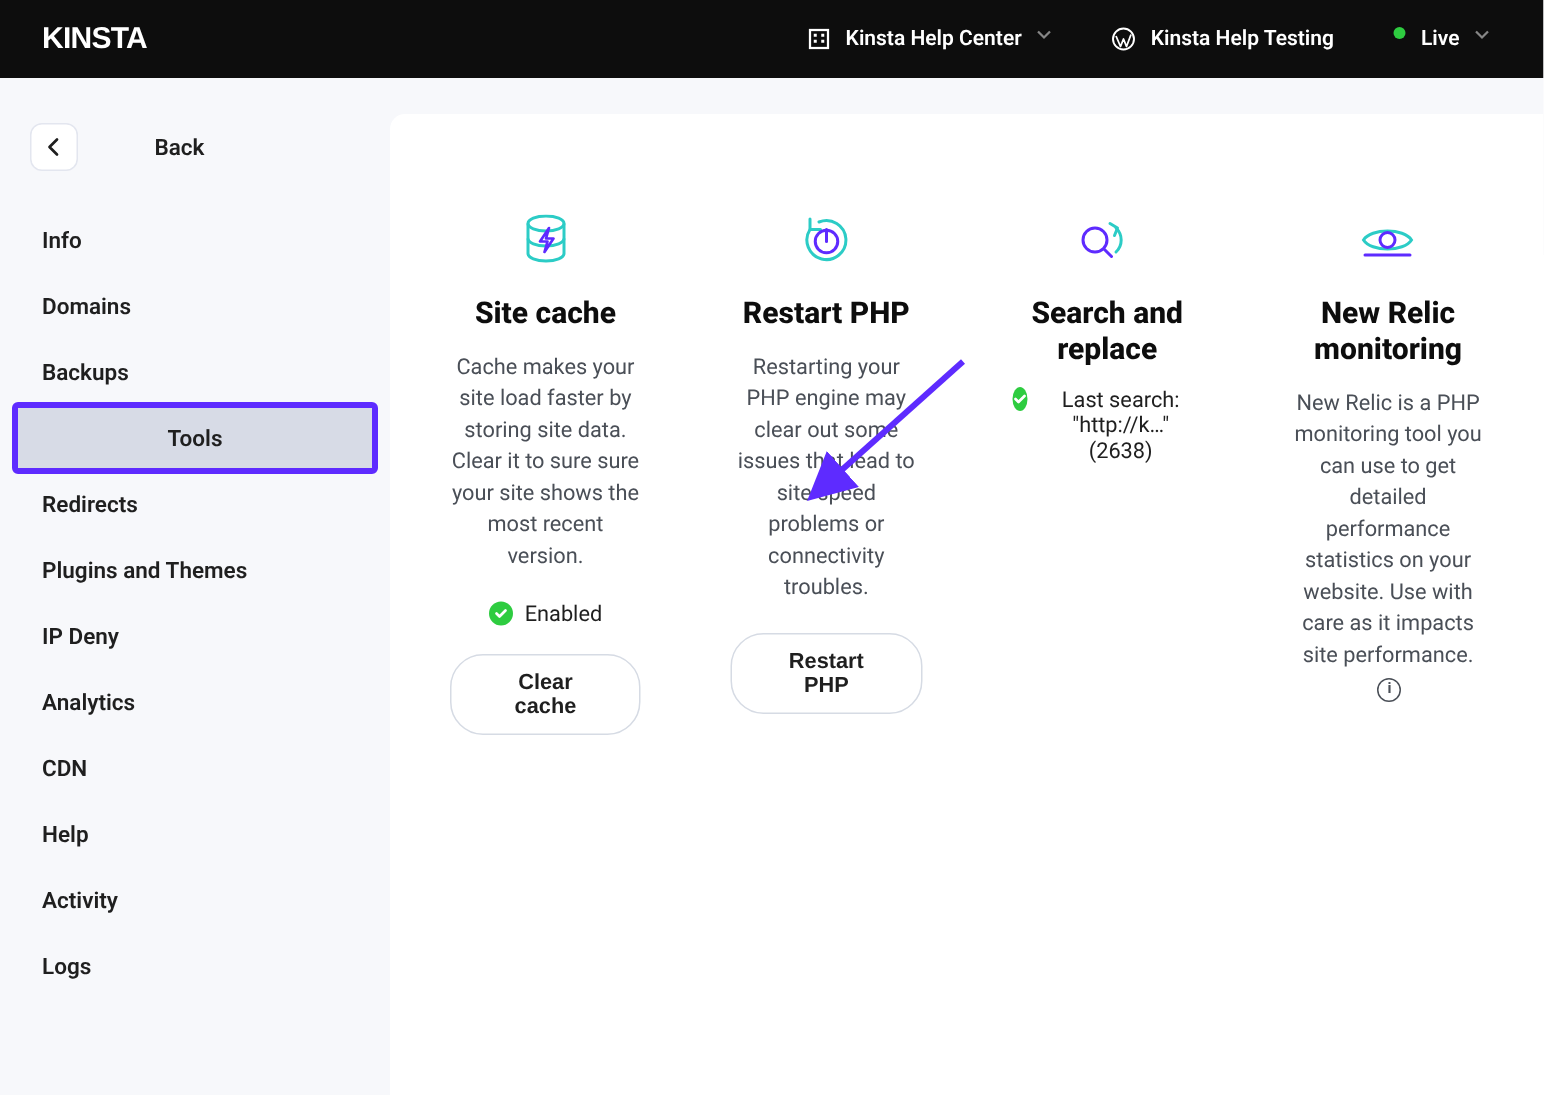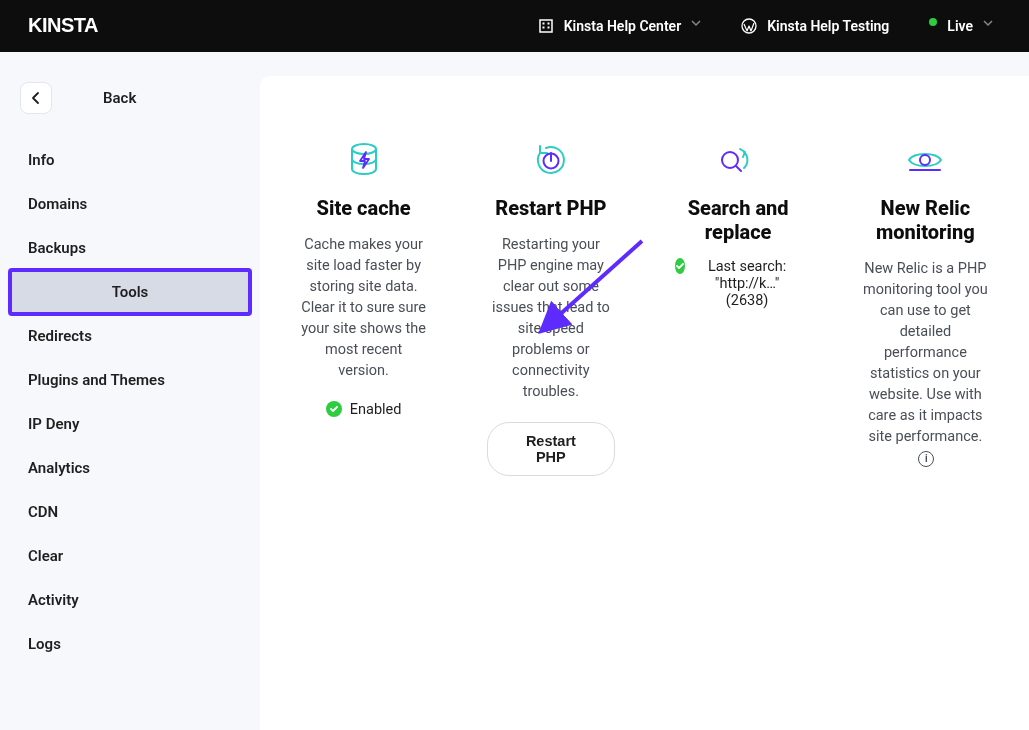--- a/index.html
+++ b/index.html
@@ -205,21 +205,21 @@
     <ul class="nav">
       <li><span>Info</span></li>
       <li><span>Domains</span></li>
       <li><span>Backups</span></li>
       <li class="active"><span>Tools</span></li>
       <li><span>Redirects</span></li>
       <li><span>Plugins and Themes</span></li>
       <li><span>IP Deny</span></li>
       <li><span>Analytics</span></li>
       <li><span>CDN</span></li>
-      <li><span>Clear</span></li>
+      <li><span>Help</span></li>
       <li><span>Activity</span></li>
       <li><span>Logs</span></li>
     </ul>
   </aside>
 
   <main class="main">
 
     <svg class="annot-arrow" style="left:272px; top:160px;" width="120" height="100" viewBox="0 0 120 100">
       <defs>
         <marker id="ah" markerWidth="8" markerHeight="8" refX="5" refY="4" orient="auto">
@@ -244,20 +244,23 @@
         <p>Cache makes your site load faster by storing site data. Clear it to sure sure your site shows the most recent version.</p>
         <div class="status-line">
           <span class="check-badge">
             <svg width="10" height="10" viewBox="0 0 10 10">
                 <path d="M2 5l2 2 4-4" fill="none" stroke="#fff" stroke-width="1.8" stroke-linecap="round" stroke-linejoin="round"></path>
               </svg>
           </span>
           <span>Enabled</span>
         </div>
         <div class="btn-row">
+          <button class="btn">
+            <span>Clear cache</span>
+          </button>
         </div>
       </div>
 
       <div class="card">
         <div class="icon-slot">
           <svg width="34" height="34" viewBox="0 0 34 34">
             <path d="M6 10a13 13 0 1 0 6-5" fill="none" stroke="#2cccc6" stroke-width="2" stroke-linecap="round"></path>
             <path d="M6 3v7h7" fill="none" stroke="#2cccc6" stroke-width="2" stroke-linecap="round" stroke-linejoin="round"></path>
             <circle cx="17" cy="18" r="7.5" fill="none" stroke="#5e2bff" stroke-width="2"></circle>
             <line x1="17" y1="10" x2="17" y2="18" stroke="#5e2bff" stroke-width="2" stroke-linecap="round"></line>

